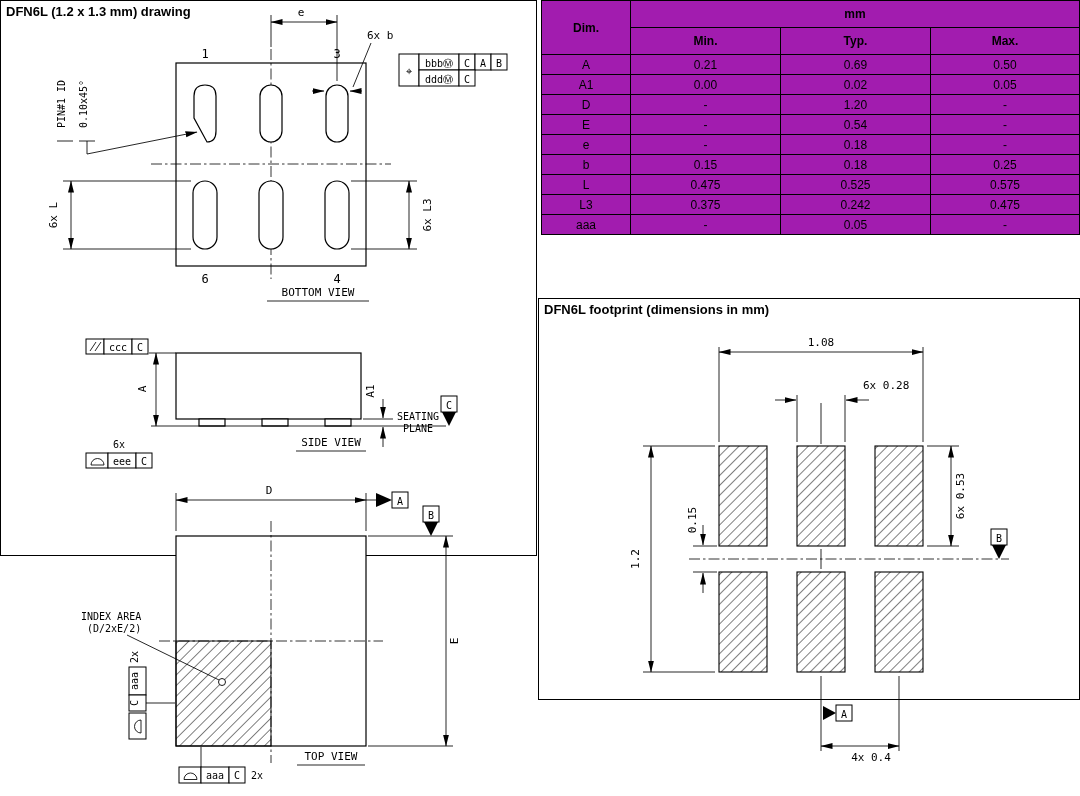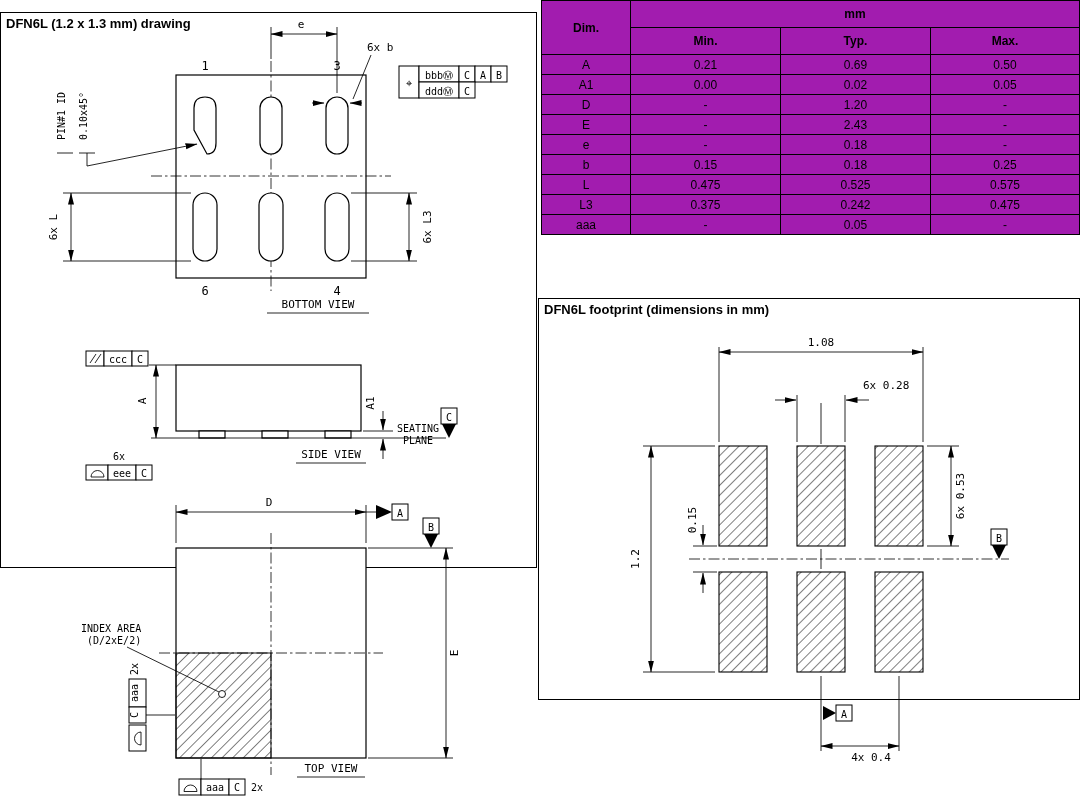--- a/index.html
+++ b/index.html
@@ -1,20 +1,20 @@
 <!DOCTYPE html>
 <html><head>
 <meta charset="utf-8">
 <style>
   html,body{margin:0;padding:0;background:#fff;}
   .page{position:relative;width:1080px;height:796px;background:#fff;overflow:hidden;
         font-family:"Liberation Sans",sans-serif;}
   .panel{position:absolute;border:1.5px solid #000;background:#fff;box-sizing:border-box;}
   .panel-title{position:absolute;left:5px;top:3px;font-size:13px;font-weight:bold;color:#000;}
-  #left-panel{left:0;top:0;width:537px;height:556px;margin-top:12px;}
+  #left-panel{left:0;top:0;width:537px;height:556px;}
   #footprint-panel{left:538px;top:298px;width:542px;height:402px;}
   svg{position:absolute;left:0;top:0;}
   svg text{fill:#000;font-family:"DejaVu Sans Mono","DejaVu Sans",monospace;font-size:11px;}
   svg .small{font-size:10px;}
   svg .pin{font-size:12px;}
   .oln{fill:#fff;stroke:#000;stroke-width:1.2;}
   .thin{stroke:#000;stroke-width:0.85;fill:none;}
   .dim{stroke:#000;stroke-width:0.85;fill:none;}
   .cl{stroke:#000;stroke-width:0.8;fill:none;stroke-dasharray:11 3 2.5 3;}
   .blk{fill:#000;stroke:none;}
@@ -240,21 +240,21 @@
         </tr>
     <tr>
           <td>D</td>
           <td>-</td>
           <td>1.20</td>
           <td>-</td>
         </tr>
     <tr>
           <td>E</td>
           <td>-</td>
-          <td>2.43</td>
+          <td>0.54</td>
           <td>-</td>
         </tr>
     <tr>
           <td>e</td>
           <td>-</td>
           <td>0.18</td>
           <td>-</td>
         </tr>
     <tr>
           <td>b</td>

